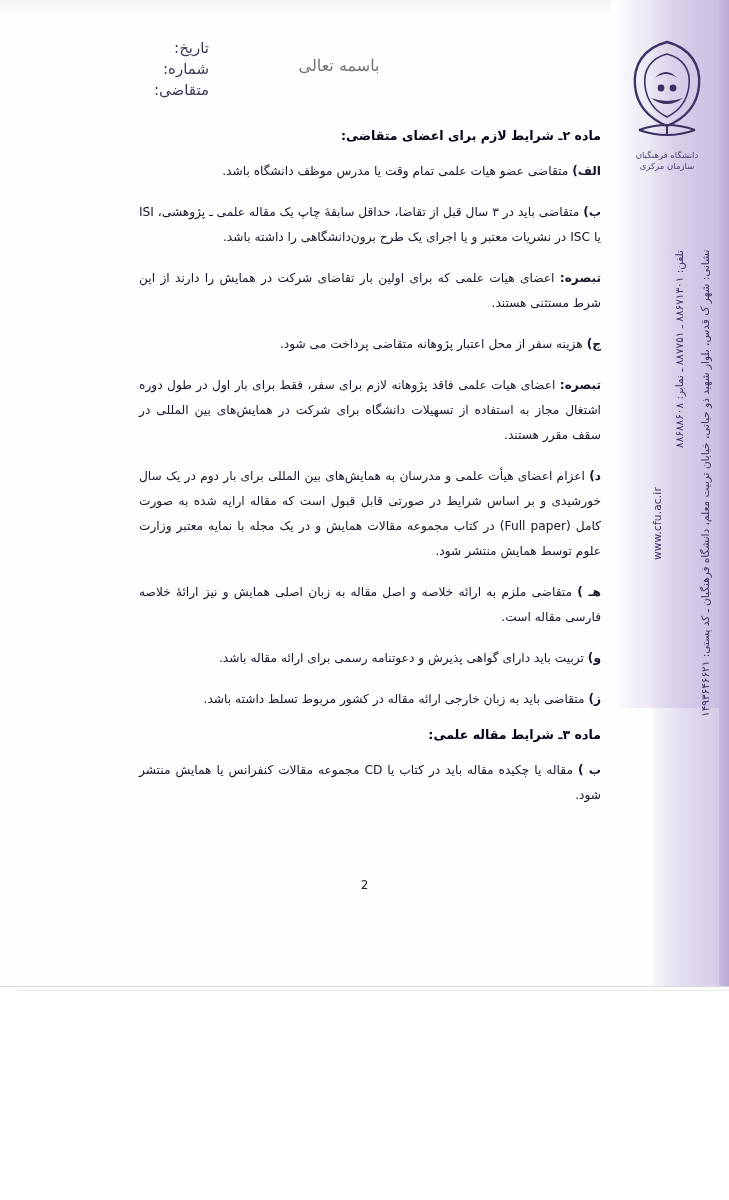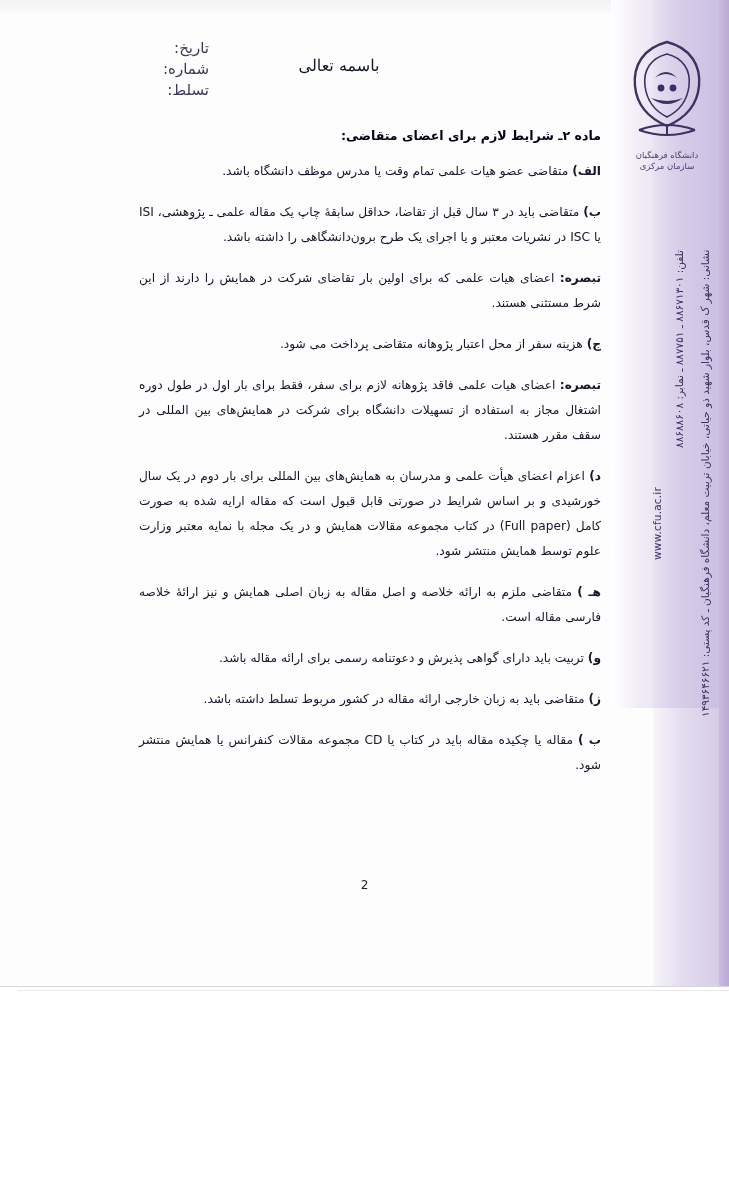--- a/index.html
+++ b/index.html
@@ -141,21 +141,21 @@
   }
 
   
   #basmala {
     position: absolute;
     top: 56px;
     right: 300px;
     width: 180px;
     text-align: center;
     font-size: 16px;
-    color: #0f172a;
+    color: #737373;
     font-family: "DejaVu Serif", serif;
   }
 
   
   #content {
     position: absolute;
     top: 128px;
     right: 128px;
     width: 462px;
     text-align: justify;
@@ -229,21 +229,21 @@
     </div>
 
     <div class="vtext" id="vtext-address">نشانی: شهر ک قدس، بلوار شهید ذو حیاتی، خیابان تربیت معلم، دانشگاه فرهنگیان ـ کد پستی: ۱۴۹۳۶۴۶۶۲۱</div>
     <div class="vtext" id="vtext-phone">تلفن: ۸۸۶۷۱۳۰۱ ـ ۸۸۷۷۵۱ ـ نمابر: ۸۸۶۸۸۶۰۸</div>
     <div class="vtext" id="vtext-web">www.cfu.ac.ir</div>
   </div>
 
   <div id="header-fields">
     <div>تاریخ:</div>
     <div>شماره:</div>
-    <div>تسلط:</div>
+    <div>متقاضی:</div>
   </div>
 
   <div id="basmala">باسمه تعالی</div>
 
   <div id="content">
 
     <p class="heading">ماده ۲ـ شرایط لازم برای اعضای متقاضی:</p>
 
     <p class="para">
       <span class="lead">الف)</span>
@@ -283,20 +283,21 @@
     <p class="para">
       <span class="lead">و)</span>
       <span>تربیت باید دارای گواهی پذیرش و دعوتنامه رسمی برای ارائه مقاله باشد.</span>
     </p>
 
     <p class="para">
       <span class="lead">ز)</span>
       <span>متقاضی باید به زبان خارجی ارائه مقاله در کشور مربوط تسلط داشته باشد.</span>
     </p>
 
+    <p class="heading">ماده ۳ـ شرایط مقاله علمی:</p>
 
 
     <p class="para">
       <span class="lead">ب )</span>
       <span>مقاله یا چکیده مقاله باید در کتاب یا CD مجموعه مقالات کنفرانس یا همایش منتشر شود.</span>
     </p>
   </div>
 
   <div id="page-number">2</div>
 

